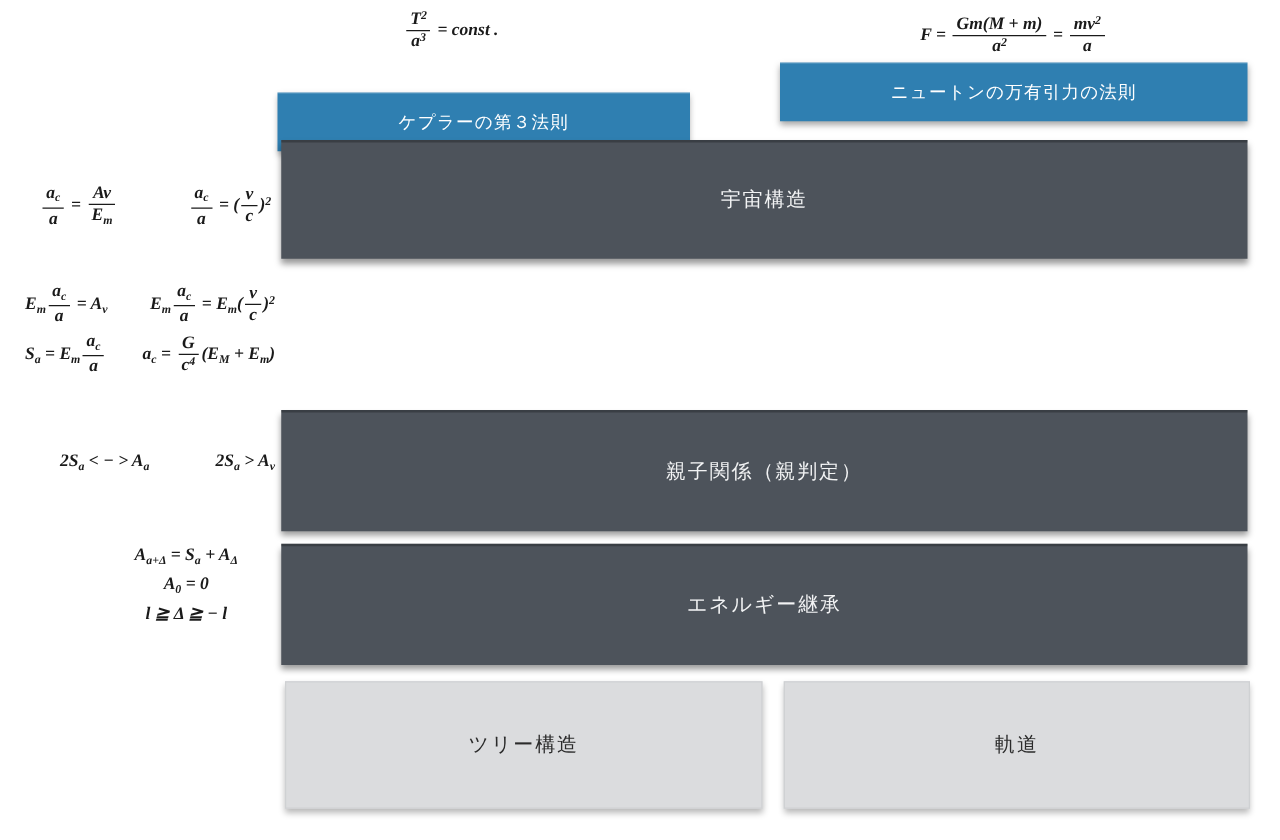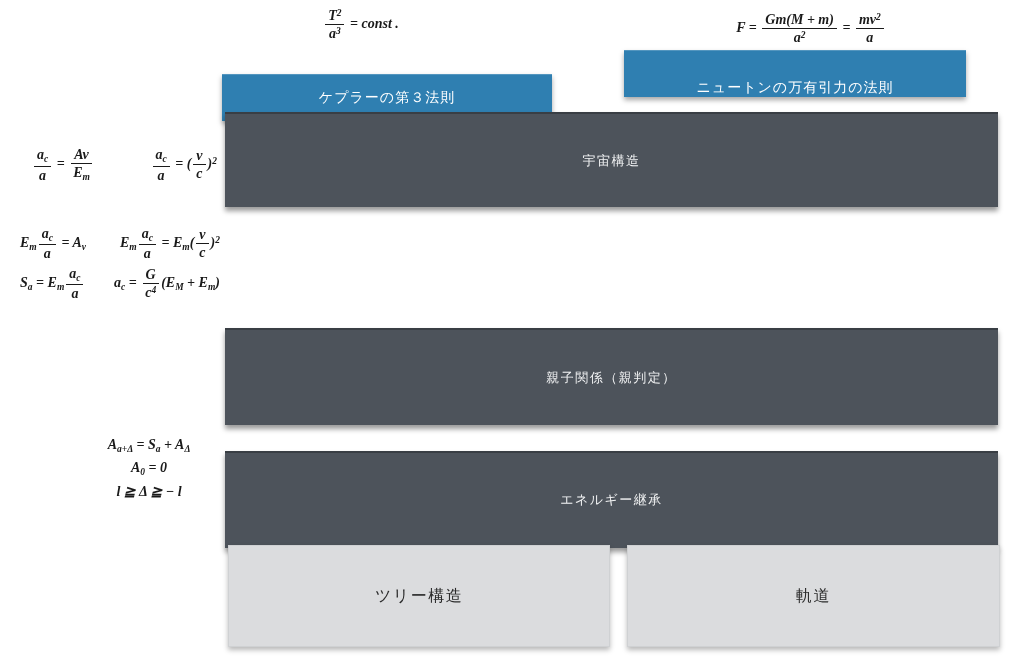--- a/index.html
+++ b/index.html
@@ -42,31 +42,31 @@
   .bar {
     position:absolute; display:flex; align-items:center; justify-content:center;
     text-align:center;
   }
   .header-bar {
     color:#ffffff; font-size:14px; letter-spacing:1px;
     box-shadow:0 3px 5px rgba(0,0,0,0.35);
     border-top:1px solid rgba(255,255,255,0.18);
   }
   #header-left  { left:222px; top:50px; width:330px; height:46px;margin-top:24px; }
-  #header-right { left:624px; top:50px; width:342px; height:46px;align-items:flex-end; }
+  #header-right { left:624px; top:50px; width:374px; height:46px; }
 
   .row-bar {
-    color:#f2f3f4; font-size:13px; letter-spacing:1.5px;
+    color:#f2f3f4; font-size:16px; letter-spacing:1.5px;
     box-shadow:0 4px 5px rgba(0,0,0,0.4);
     border-top:2px solid rgba(0,0,0,0.25);
   }
   #row-1 { left:225px; top:112px; width:773px; height:93px; }
   #row-2 { left:225px; top:218px; width:773px; height:95px; }
   #row-3 { left:225px; top:328px; width:773px; height:95px; }
-  #row-4 { left:225px; top:435px; width:773px; height:95px; flex-direction:column; line-height:1.75;margin-top:16px; }
+  #row-4 { left:225px; top:435px; width:773px; height:95px; flex-direction:column; line-height:1.75; }
 
   .bottom-box {
     color:#2b2b2b; font-size:16px; letter-spacing:1.5px;
     box-shadow:0 3px 5px rgba(0,0,0,0.28);
     border:1px solid #cfd1d3;
   }
   #bottom-left  { left:228px; top:545px; width:380px; height:100px; }
   #bottom-right { left:627px; top:545px; width:371px; height:100px; }
 </style>
 </head>
@@ -146,20 +146,24 @@
             <span class="num">a<sub>c</sub></span>
             <span class="den">a</span>
           </span></span>
       <span class="math">a<sub>c</sub> = <span class="frac">
             <span class="num">G</span>
             <span class="den">c<sup>4</sup></span>
           </span>(E<sub>M</sub> + E<sub>m</sub>)</span>
     </div>
   </div>
 
+  <div class="fgroup" id="g-row3">
+    <span class="math">2S<sub>a</sub> &lt; − &gt; A<sub>a</sub></span>
+    <span class="math">2S<sub>a</sub> &gt; A<sub>v</sub></span>
+  </div>
 
   <div class="fgroup" id="g-row4">
     <span class="math">A<sub>a+Δ</sub> = S<sub>a</sub> + A<sub>Δ</sub></span>
     <span class="math">A<sub>0</sub> = 0</span>
     <span class="math">l ≧ Δ ≧ − l</span>
   </div>
 
 </div>
 
 </body></html>

